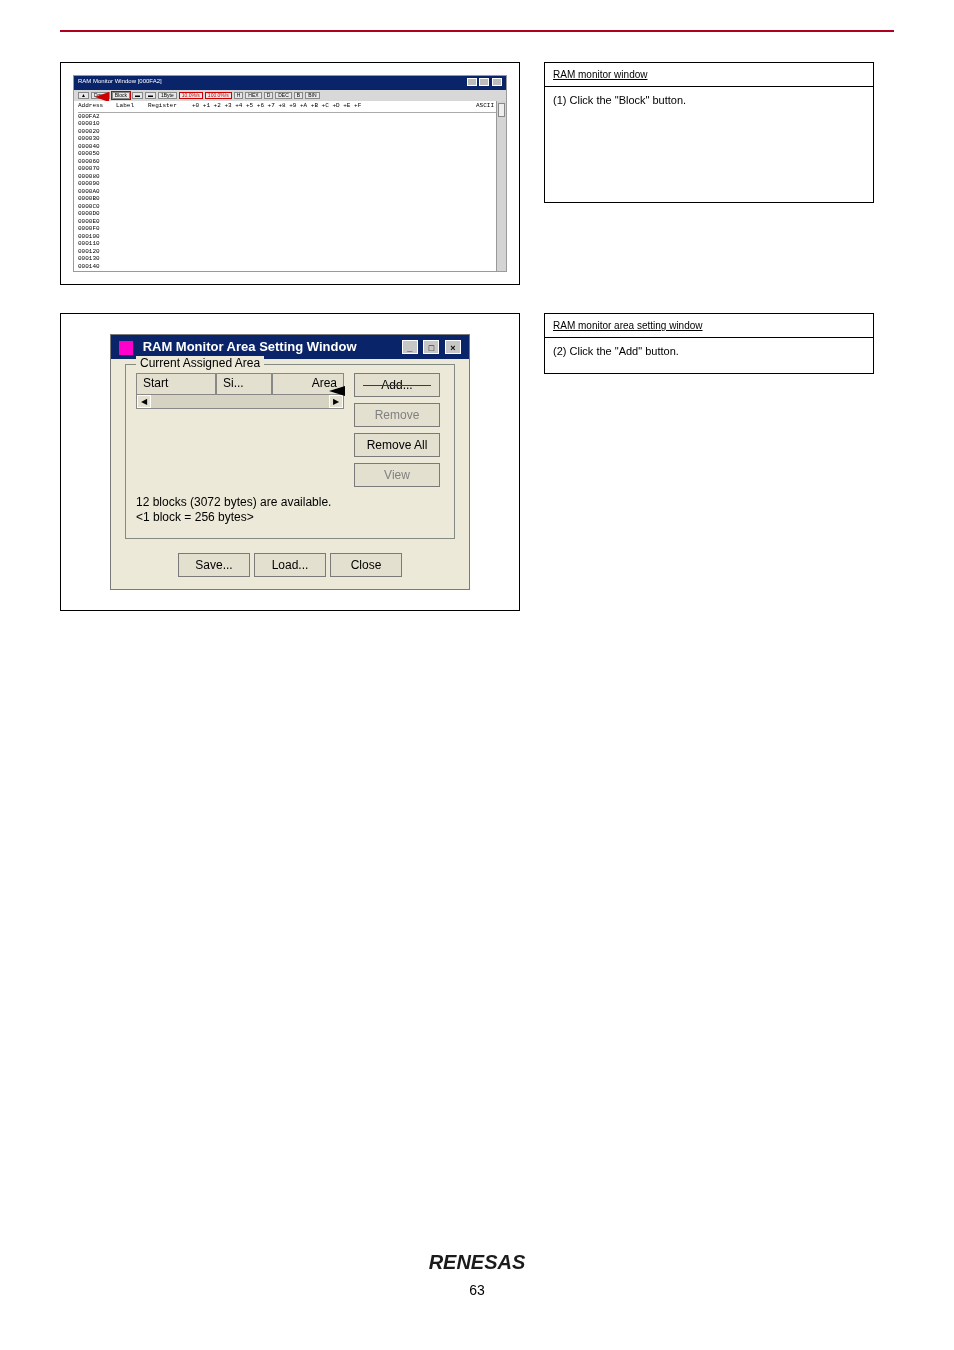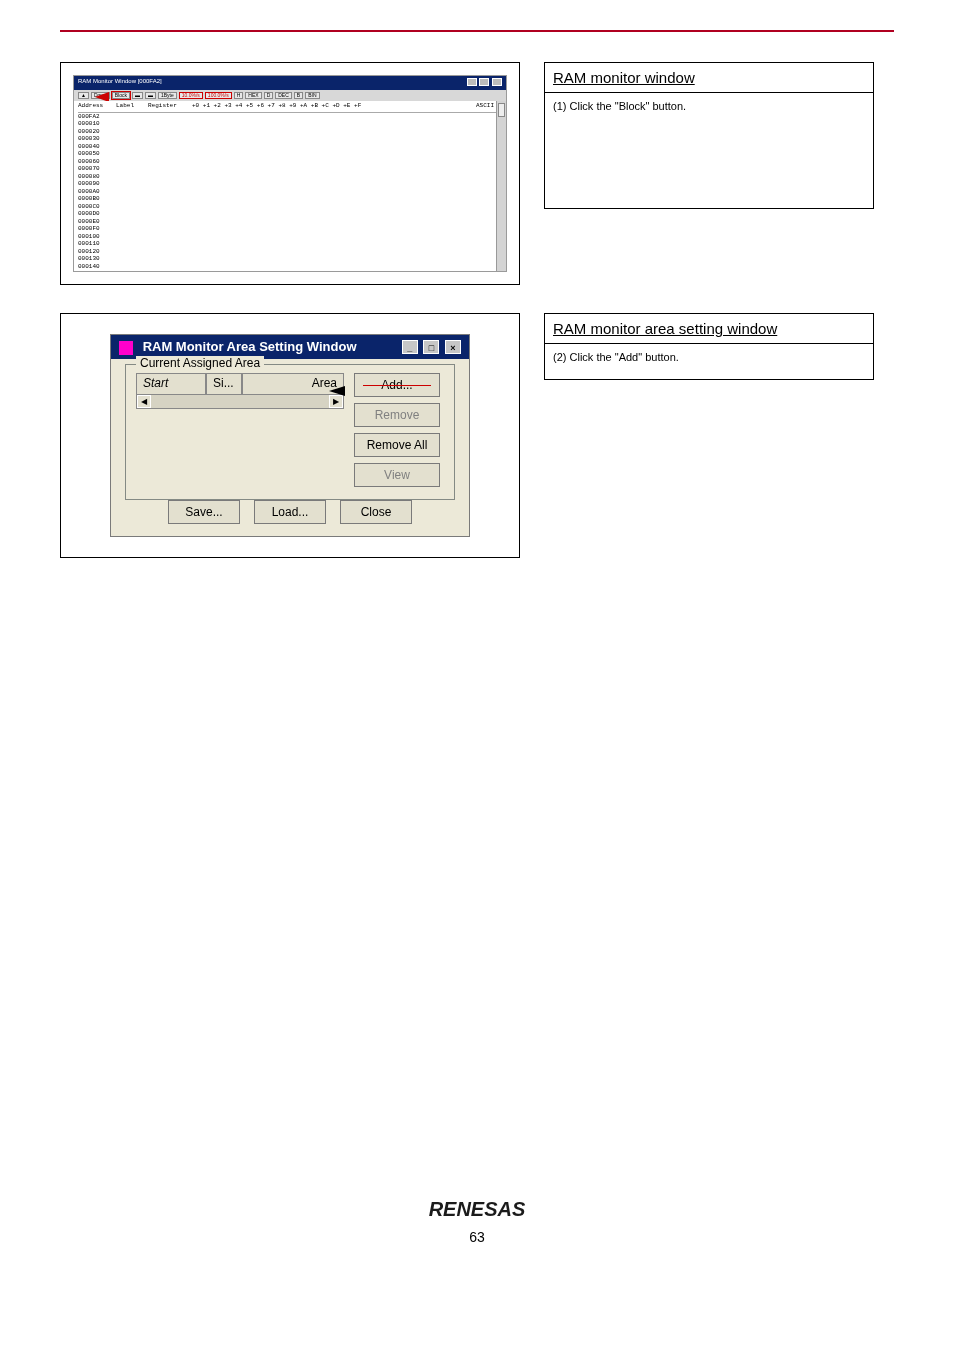--- a/index.html
+++ b/index.html
@@ -39,21 +39,21 @@
   .side-box {
     border: 1px solid #000;
     width: 330px;
     flex: 0 0 auto;
     background: #fff;
     padding: 0;
   }
   .side-header {
     border-bottom: 1px solid #000;
     padding: 6px 8px;
-    font-size: 15px;
+    font-size: 10px;
   }
   .side-body {
     padding: 6px 8px 14px 8px;
     font-size: 11px;
     line-height: 1.4;
   }
   .side-body-spacer { height: 80px; }
   
   .rm-outer {
     border: 1px solid #9a9a9a;
@@ -165,22 +165,22 @@
     display:flex;
     font-size:12px;
   }
   .rs-list-head .col {
     border:1px solid #888;
     background:#e3e0cf;
     padding:2px 6px;
     font-size:12px;
     height:22px;
   }
-  .col-start { width:70px;font-style:italic; }
-  .col-si    { width:36px; border-left:none;}
+  .col-start { width:80px; }
+  .col-si    { width:56px; border-left:none;}
   .col-area  { flex:1; border-left:none;text-align:right;}
   .rs-list-body {
     border:1px solid #888;
     border-top:none;
     background:#fff;
     height:100px;
     padding:2px 6px;
     font-family: -apple-system, "Segoe UI", Tahoma, sans-serif;
     font-size:12px;
     position:relative;
@@ -234,21 +234,22 @@
     border-right:16px solid #000;
   }
   .rs-avail {
     font-size:12px;
     margin-top:8px;
     line-height:1.3;
   }
   .rs-bottom-btns {
     display:flex;
     justify-content:center;
-    gap:14px;
+    gap:4px;
+    margin-top:14px;
   }
   .rs-bottom-btns .rs-btn { width:72px; }
   .footer-area {
     margin-top: 640px;
     display:flex;
     flex-direction:column;
     align-items:center;
     gap:8px;
   }
   .logo {
@@ -386,20 +387,24 @@
                 <div class="rs-btn" style="position:relative;">
                   <span class="rs-arrow-to-left"></span>
                   <span>Add...</span>
                   <span class="rs-add-strike"></span>
                 </div>
                 <div class="rs-btn disabled">Remove</div>
                 <div class="rs-btn">Remove All</div>
                 <div class="rs-btn disabled">View</div>
               </div>
             </div>
+            <div class="rs-avail">
+              <div>12 blocks (3072 bytes) are available.</div>
+              <div>&lt;1 block = 256 bytes&gt;</div>
+            </div>
           </div>
           <div class="rs-bottom-btns">
             <div class="rs-btn">Save...</div>
             <div class="rs-btn">Load...</div>
             <div class="rs-btn">Close</div>
           </div>
         </div>
       </div>
     </div>
 

